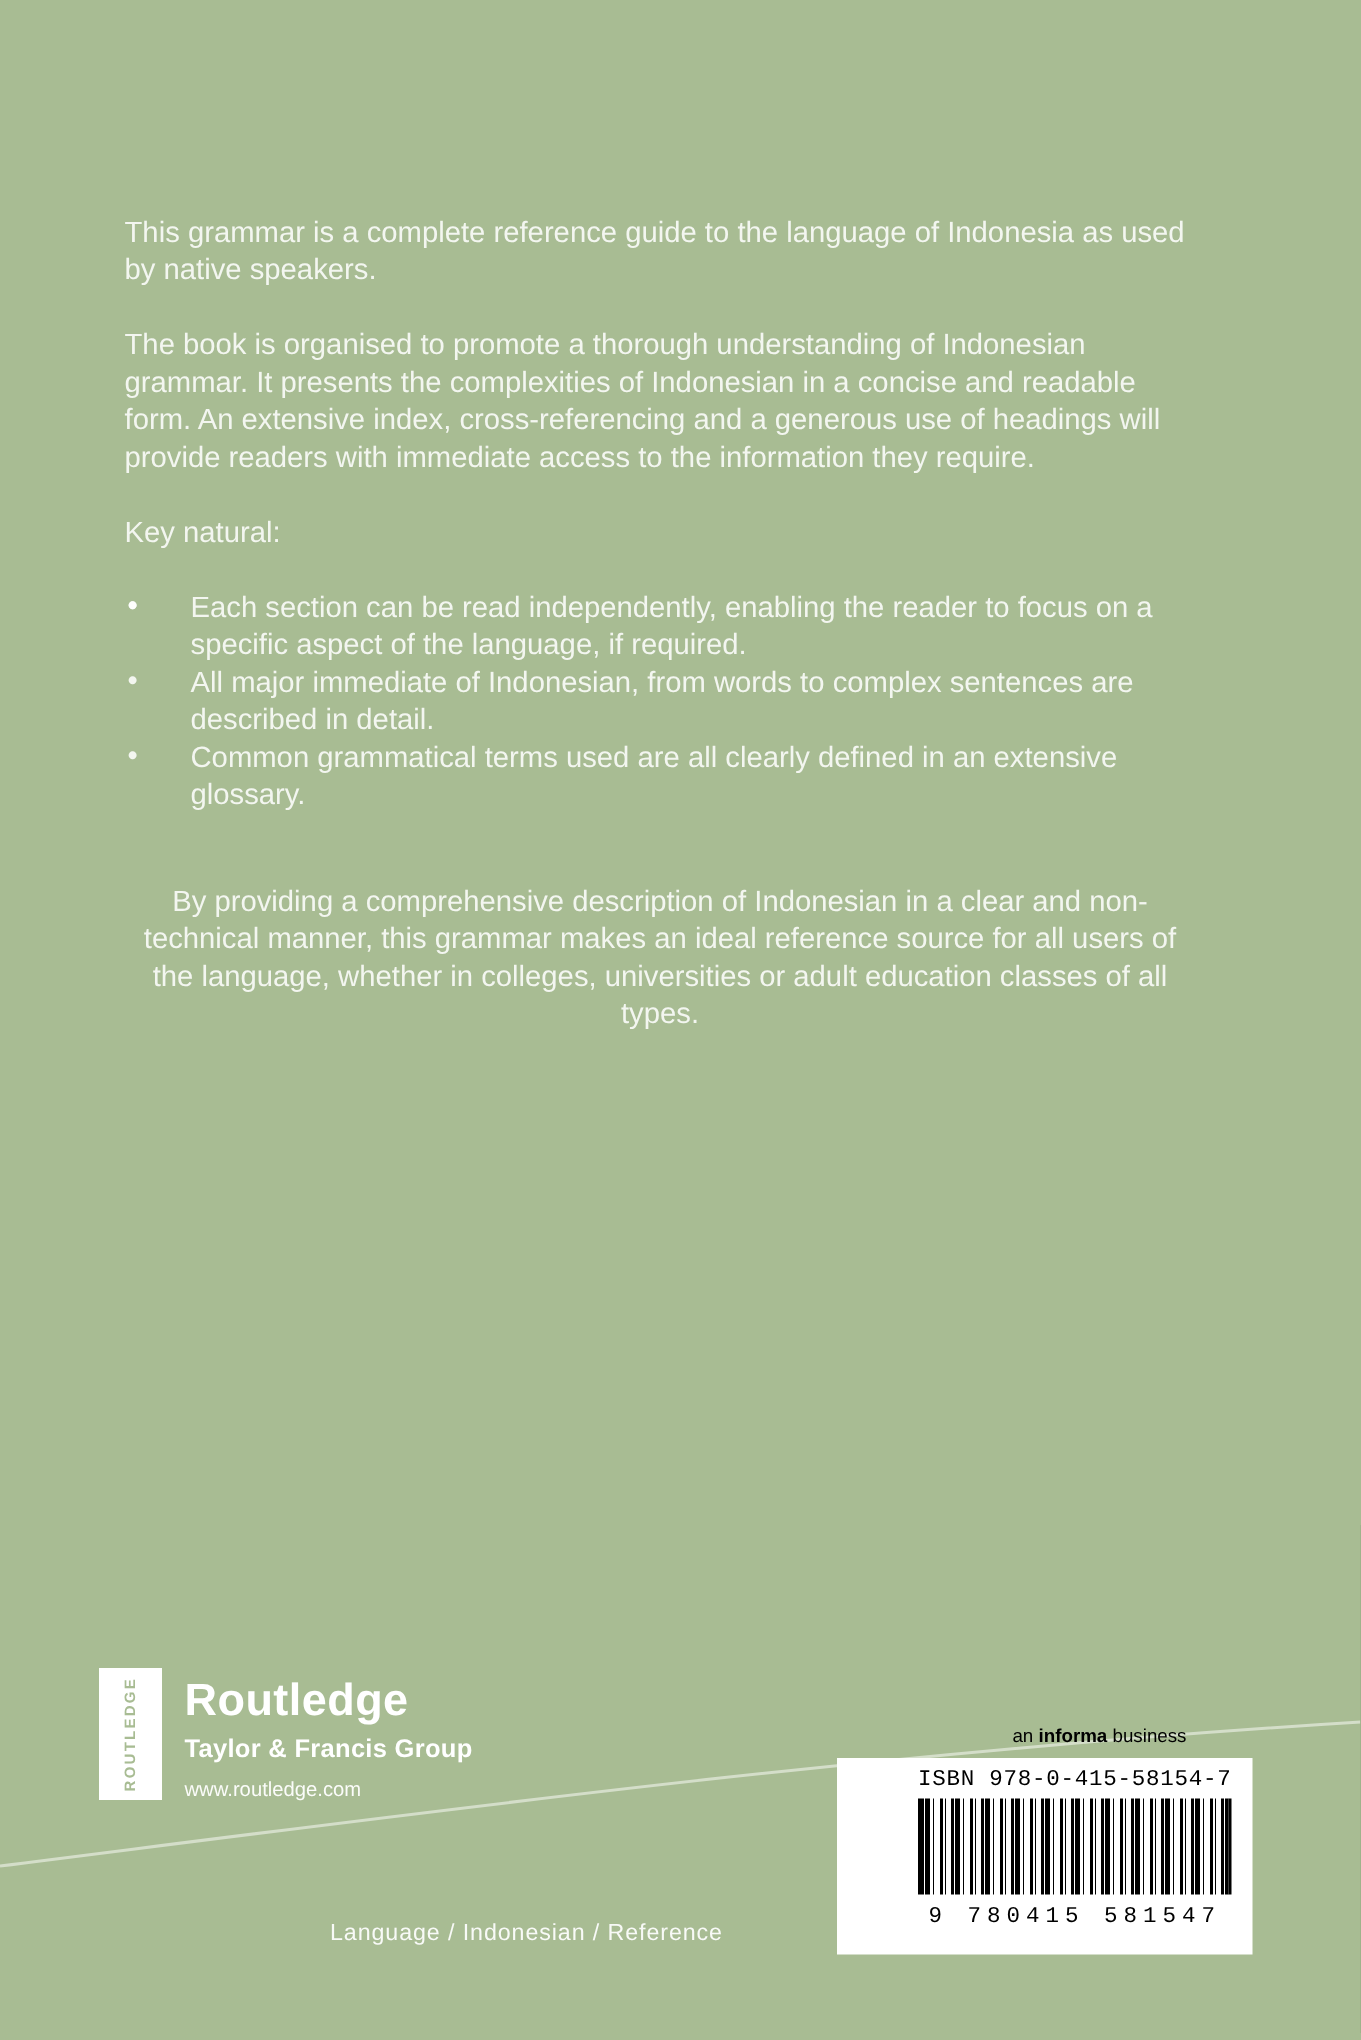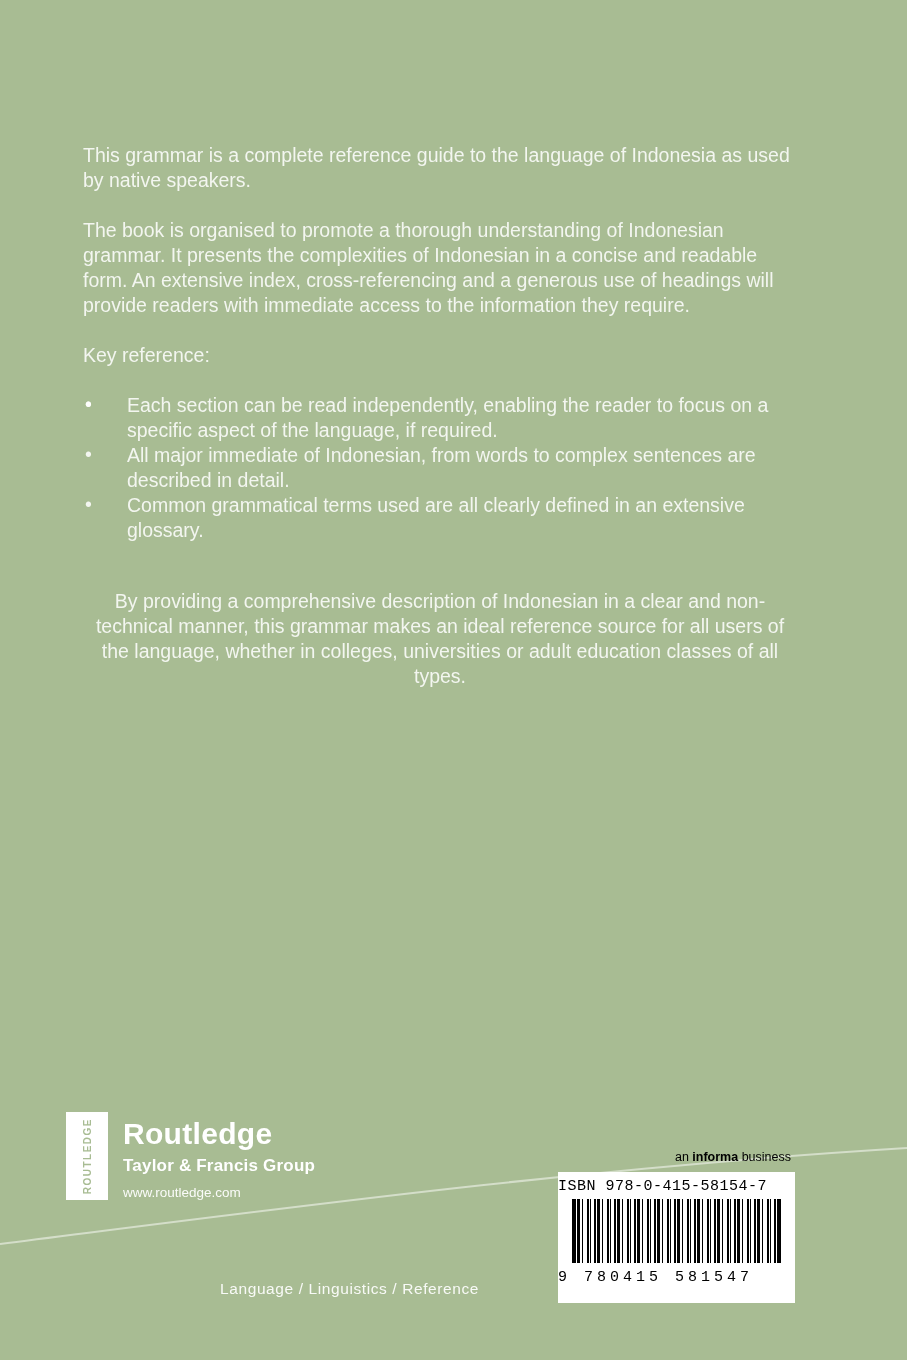--- a/index.html
+++ b/index.html
@@ -101,21 +101,23 @@
     white-space: pre;
   }
   .informa .brand { font-weight: bold; }
   .barcode {
     position: absolute;
     left: 558px;
     top: 1172px;
     width: 237px;
     height: 131px;
     background: #ffffff;
+    text-align: center;
     z-index: 3;
+    padding-left: 40px;
   }
   .isbn-label {
     font-family: "Liberation Mono", monospace;
     font-size: 15px;
     color: #000000;
     margin-top: 6px;
     letter-spacing: 0.5px;
     white-space: nowrap;
   }
   .bars {
@@ -153,21 +155,21 @@
 
 <div class="cover">
 
   <svg class="curve-svg" width="907" height="1360" viewBox="0 0 907 1360">
     <path d="M0,1244 C270,1210 580,1168 907,1148" stroke="rgba(255,255,255,0.5)" stroke-width="2" fill="none"></path>
   </svg>
 
   <div class="blurb">
     <p>This grammar is a complete reference guide to the language of Indonesia as used by native speakers.</p>
     <p>The book is organised to promote a thorough understanding of Indonesian grammar. It presents the complexities of Indonesian in a concise and readable form. An extensive index, cross-referencing and a generous use of headings will provide readers with immediate access to the information they require.</p>
-    <p class="kf-heading">Key reference:</p>
+    <p class="kf-heading">Key natural:</p>
     <ul class="features">
       <li>
         <span class="bullet">•</span>
       </li>
       <li>
         <span class="bullet">•</span>
         <span>Each section can be read independently, enabling the reader to focus on a specific aspect of the language, if required.</span>
       </li>
       <li>
         <span class="bullet">•</span>
@@ -193,15 +195,15 @@
   </div>
 
   <div class="informa"><span>an </span><span class="brand">informa</span><span> business</span></div>
 
   <div class="barcode">
     <div class="isbn-label">ISBN 978-0-415-58154-7</div>
     <div class="bars"></div>
     <div class="barcode-digits">9 780415 581547</div>
   </div>
 
-  <div class="category">Language / Linguistics / Reference</div>
+  <div class="category">Language / Indonesian / Reference</div>
 
 </div>
 
 </body></html>

